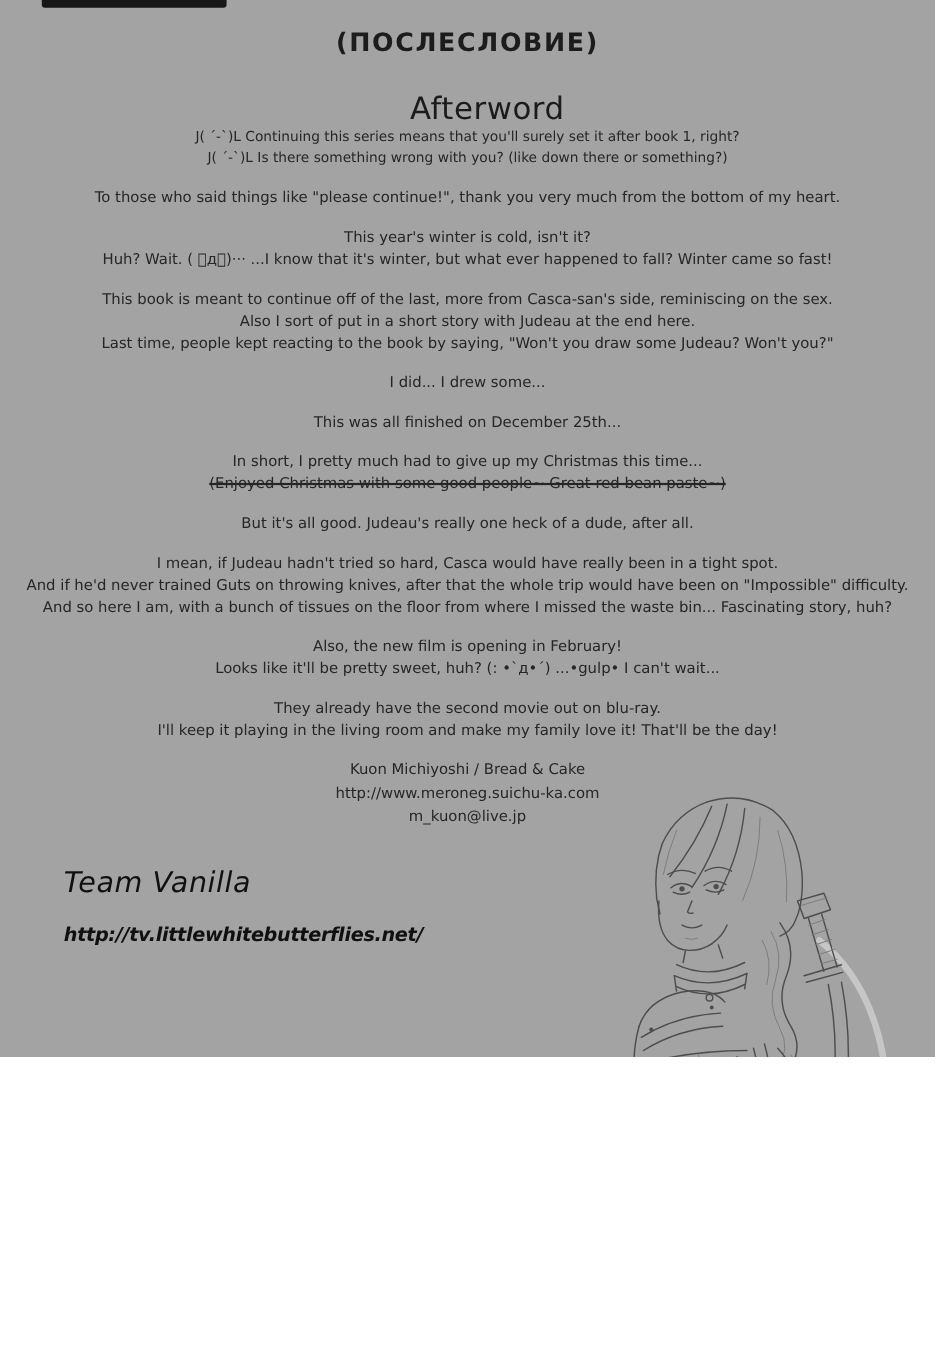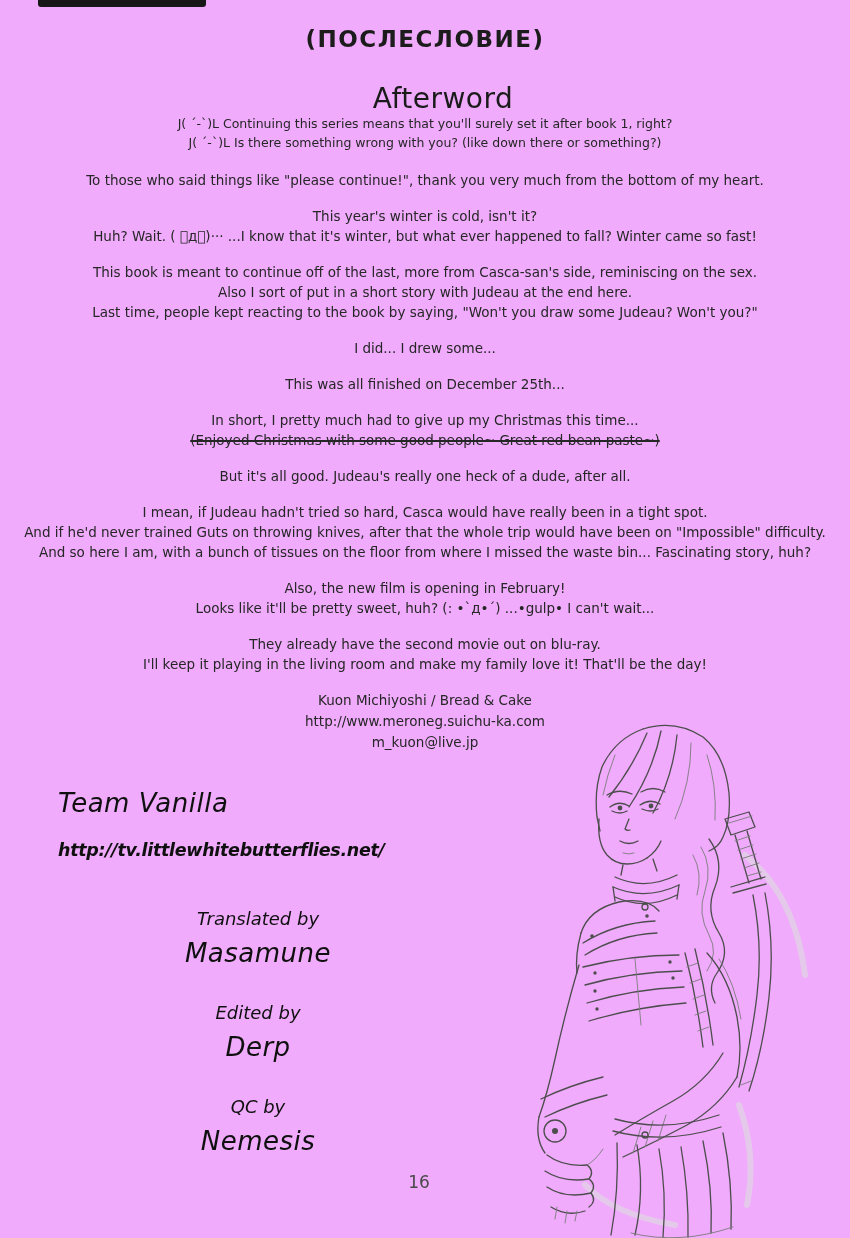--- a/index.html
+++ b/index.html
@@ -2,22 +2,22 @@
 <html><head>
 <meta charset="utf-8">
 <style>
   * { box-sizing: border-box; }
   html, body { margin: 0; padding: 0; }
   body { background: #ffffff; font-family: "DejaVu Sans", "Liberation Sans", sans-serif; }
 
   .page {
     position: relative;
     width: 850px;
-    height: 1238px;
-    background: #f0abfc;
+    height: 961px;
+    background: #a3a3a3;
     overflow: hidden;
     color: #242424;
     text-decoration: underline;
   }
 
   .scan-artifact {
     position: absolute;
     top: 0; left: 38px;
     width: 168px; height: 7px;
     background: #171717;
@@ -164,24 +164,20 @@
       <span class="body-line">http://www.meroneg.suichu-ka.com</span>
       <span class="body-line">m_kuon@live.jp</span>
     </p>
   </div>
 
   <div class="team-header">
     <div class="team-name">Team Vanilla</div>
     <div class="team-url">http://tv.littlewhitebutterflies.net/</div>
   </div>
 
-  <div class="role-block role-1">
-    <div class="role-label">Translated by</div>
-    <div class="role-name">Masamune</div>
-  </div>
   <div class="role-block role-2">
     <div class="role-label">Edited by</div>
     <div class="role-name">Derp</div>
   </div>
   <div class="role-block role-3">
     <div class="role-label">QC by</div>
     <div class="role-name">Nemesis</div>
   </div>
 
   <div class="page-number">16</div>

